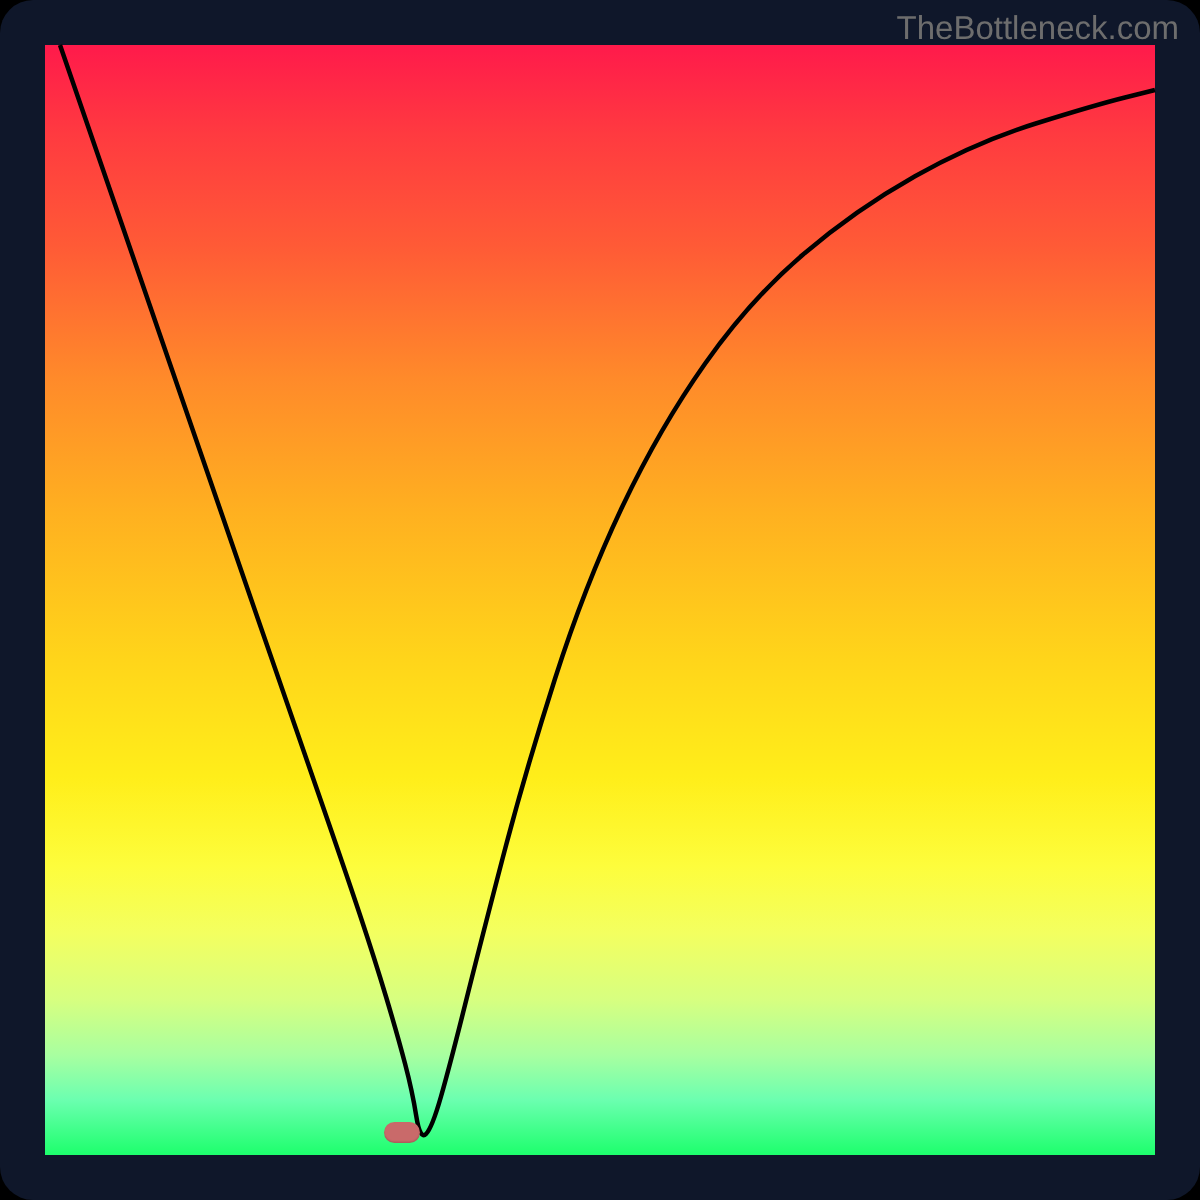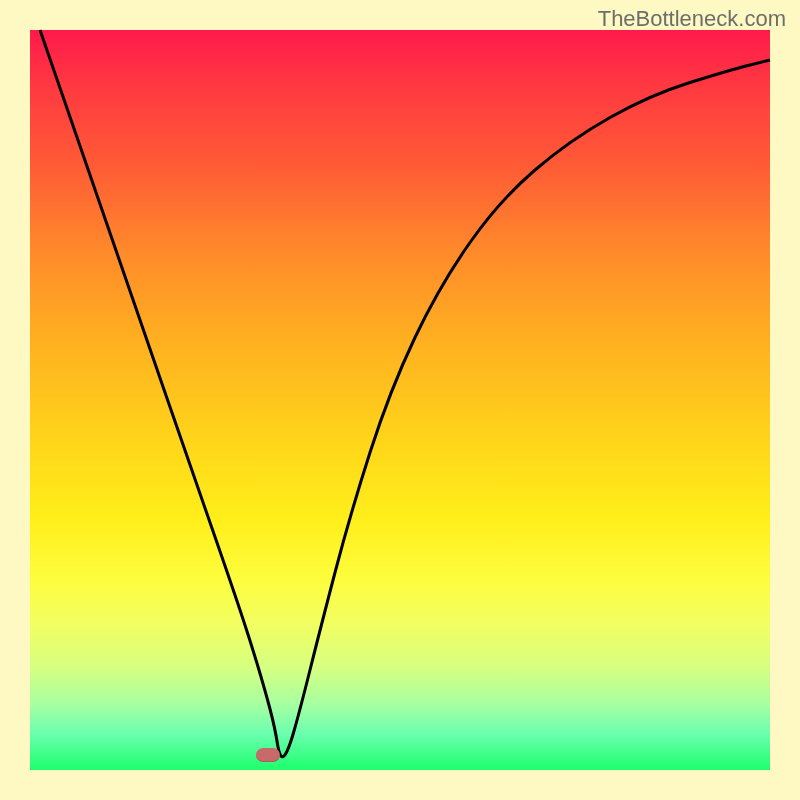--- a/index.html
+++ b/index.html
@@ -10,21 +10,22 @@
     background: #000;
     font-family: Arial, Helvetica, sans-serif;
     overflow: hidden;
   }
   .frame {
     position: absolute;
     left: 0;
     top: 0;
     width: 800px;
     height: 800px;
-    background: #fef9c3;
+    background: #0f172a;
+    border-radius: 22px;
   }
   .plot {
     position: absolute;
     left: 30px;
     top: 30px;
     width: 740px;
     height: 740px;
     
     background: linear-gradient(
       to bottom,

